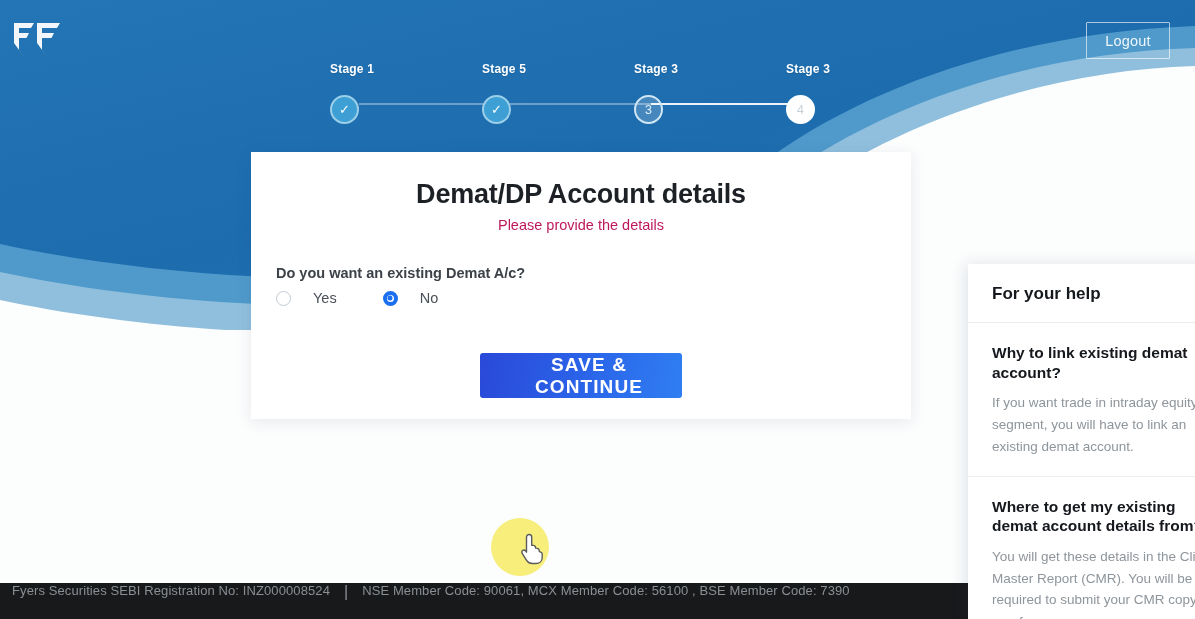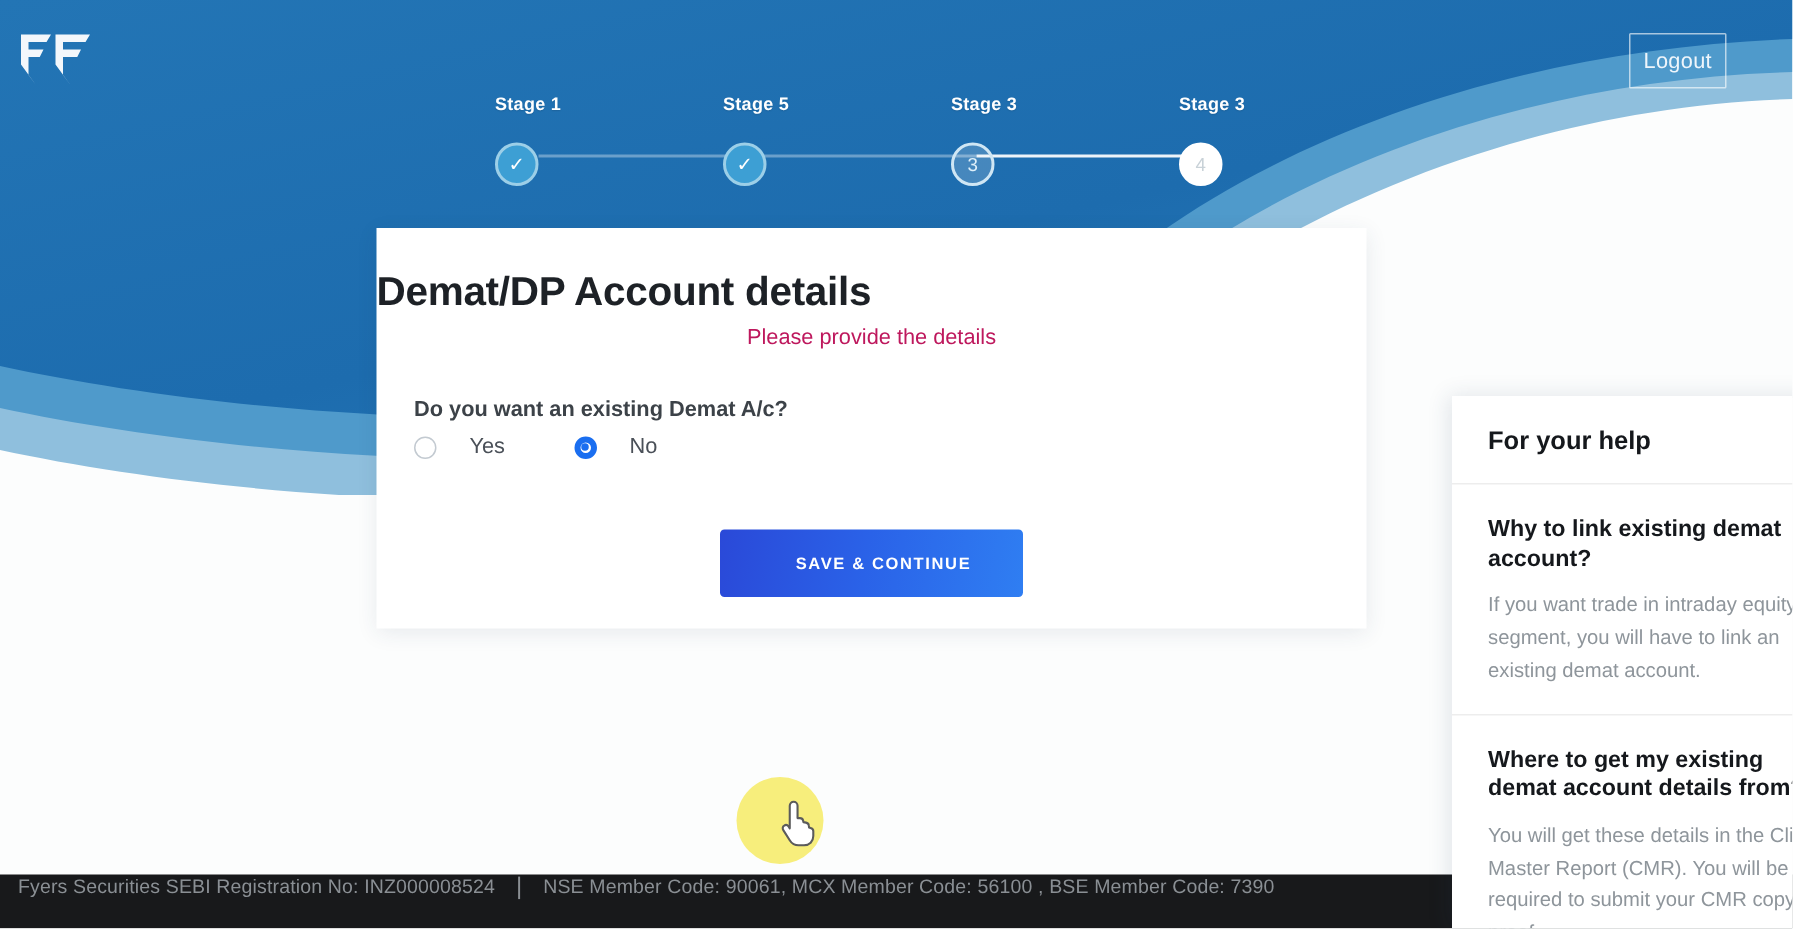--- a/index.html
+++ b/index.html
@@ -36,21 +36,21 @@
     top: 12px; left: 10px;
     width: 54px; height: 48px;
     z-index: 6;
   }
   .logo svg { display: block; width: 54px; height: 48px; }
 
   
   .logout-btn {
     position: absolute;
     top: 22px; left: 1086px;
-    width: 65px; height: 37px;
+    width: 84px; height: 37px;
     border: 1px solid rgba(255,255,255,0.62);
     background: transparent;
     color: #eef5fb;
     font-size: 14.5px;
     font-family: "Liberation Sans", sans-serif;
     letter-spacing: .2px;
     cursor: pointer;
     z-index: 7;
     display: flex;
     align-items: center;
@@ -122,21 +122,21 @@
     position: absolute;
     left: 251px;
     top: 152px;
     width: 660px;
     height: 267px;
     background: #ffffff;
     box-shadow: 0 3px 14px rgba(40,60,90,0.10);
     z-index: 4;
   }
   .card-title {
-    text-align: left;
+    text-align: center;
     font-size: 27px;
     font-weight: bold;
     color: #1d2126;
     margin-top: 27px;
     letter-spacing: -0.2px;
   }
   .card-subtitle {
     text-align: center;
     font-size: 14.5px;
     color: #be185d;
@@ -187,21 +187,21 @@
   .save-btn {
     position: absolute;
     left: 229px;
     top: 201px;
     width: 202px;
     height: 45px;
     border: none;
     border-radius: 3px;
     background: linear-gradient(100deg, #2a49d8 0%, #2a62e8 48%, #2f7ef2 100%);
     color: #fff;
-    font-size: 11px;
+    font-size: 19px;
     font-weight: bold;
     letter-spacing: 1.1px;
     cursor: pointer;
     font-family: "Liberation Sans", sans-serif;
     padding-left: 16px;
   }
 
   
   .help-panel {
     position: absolute;

